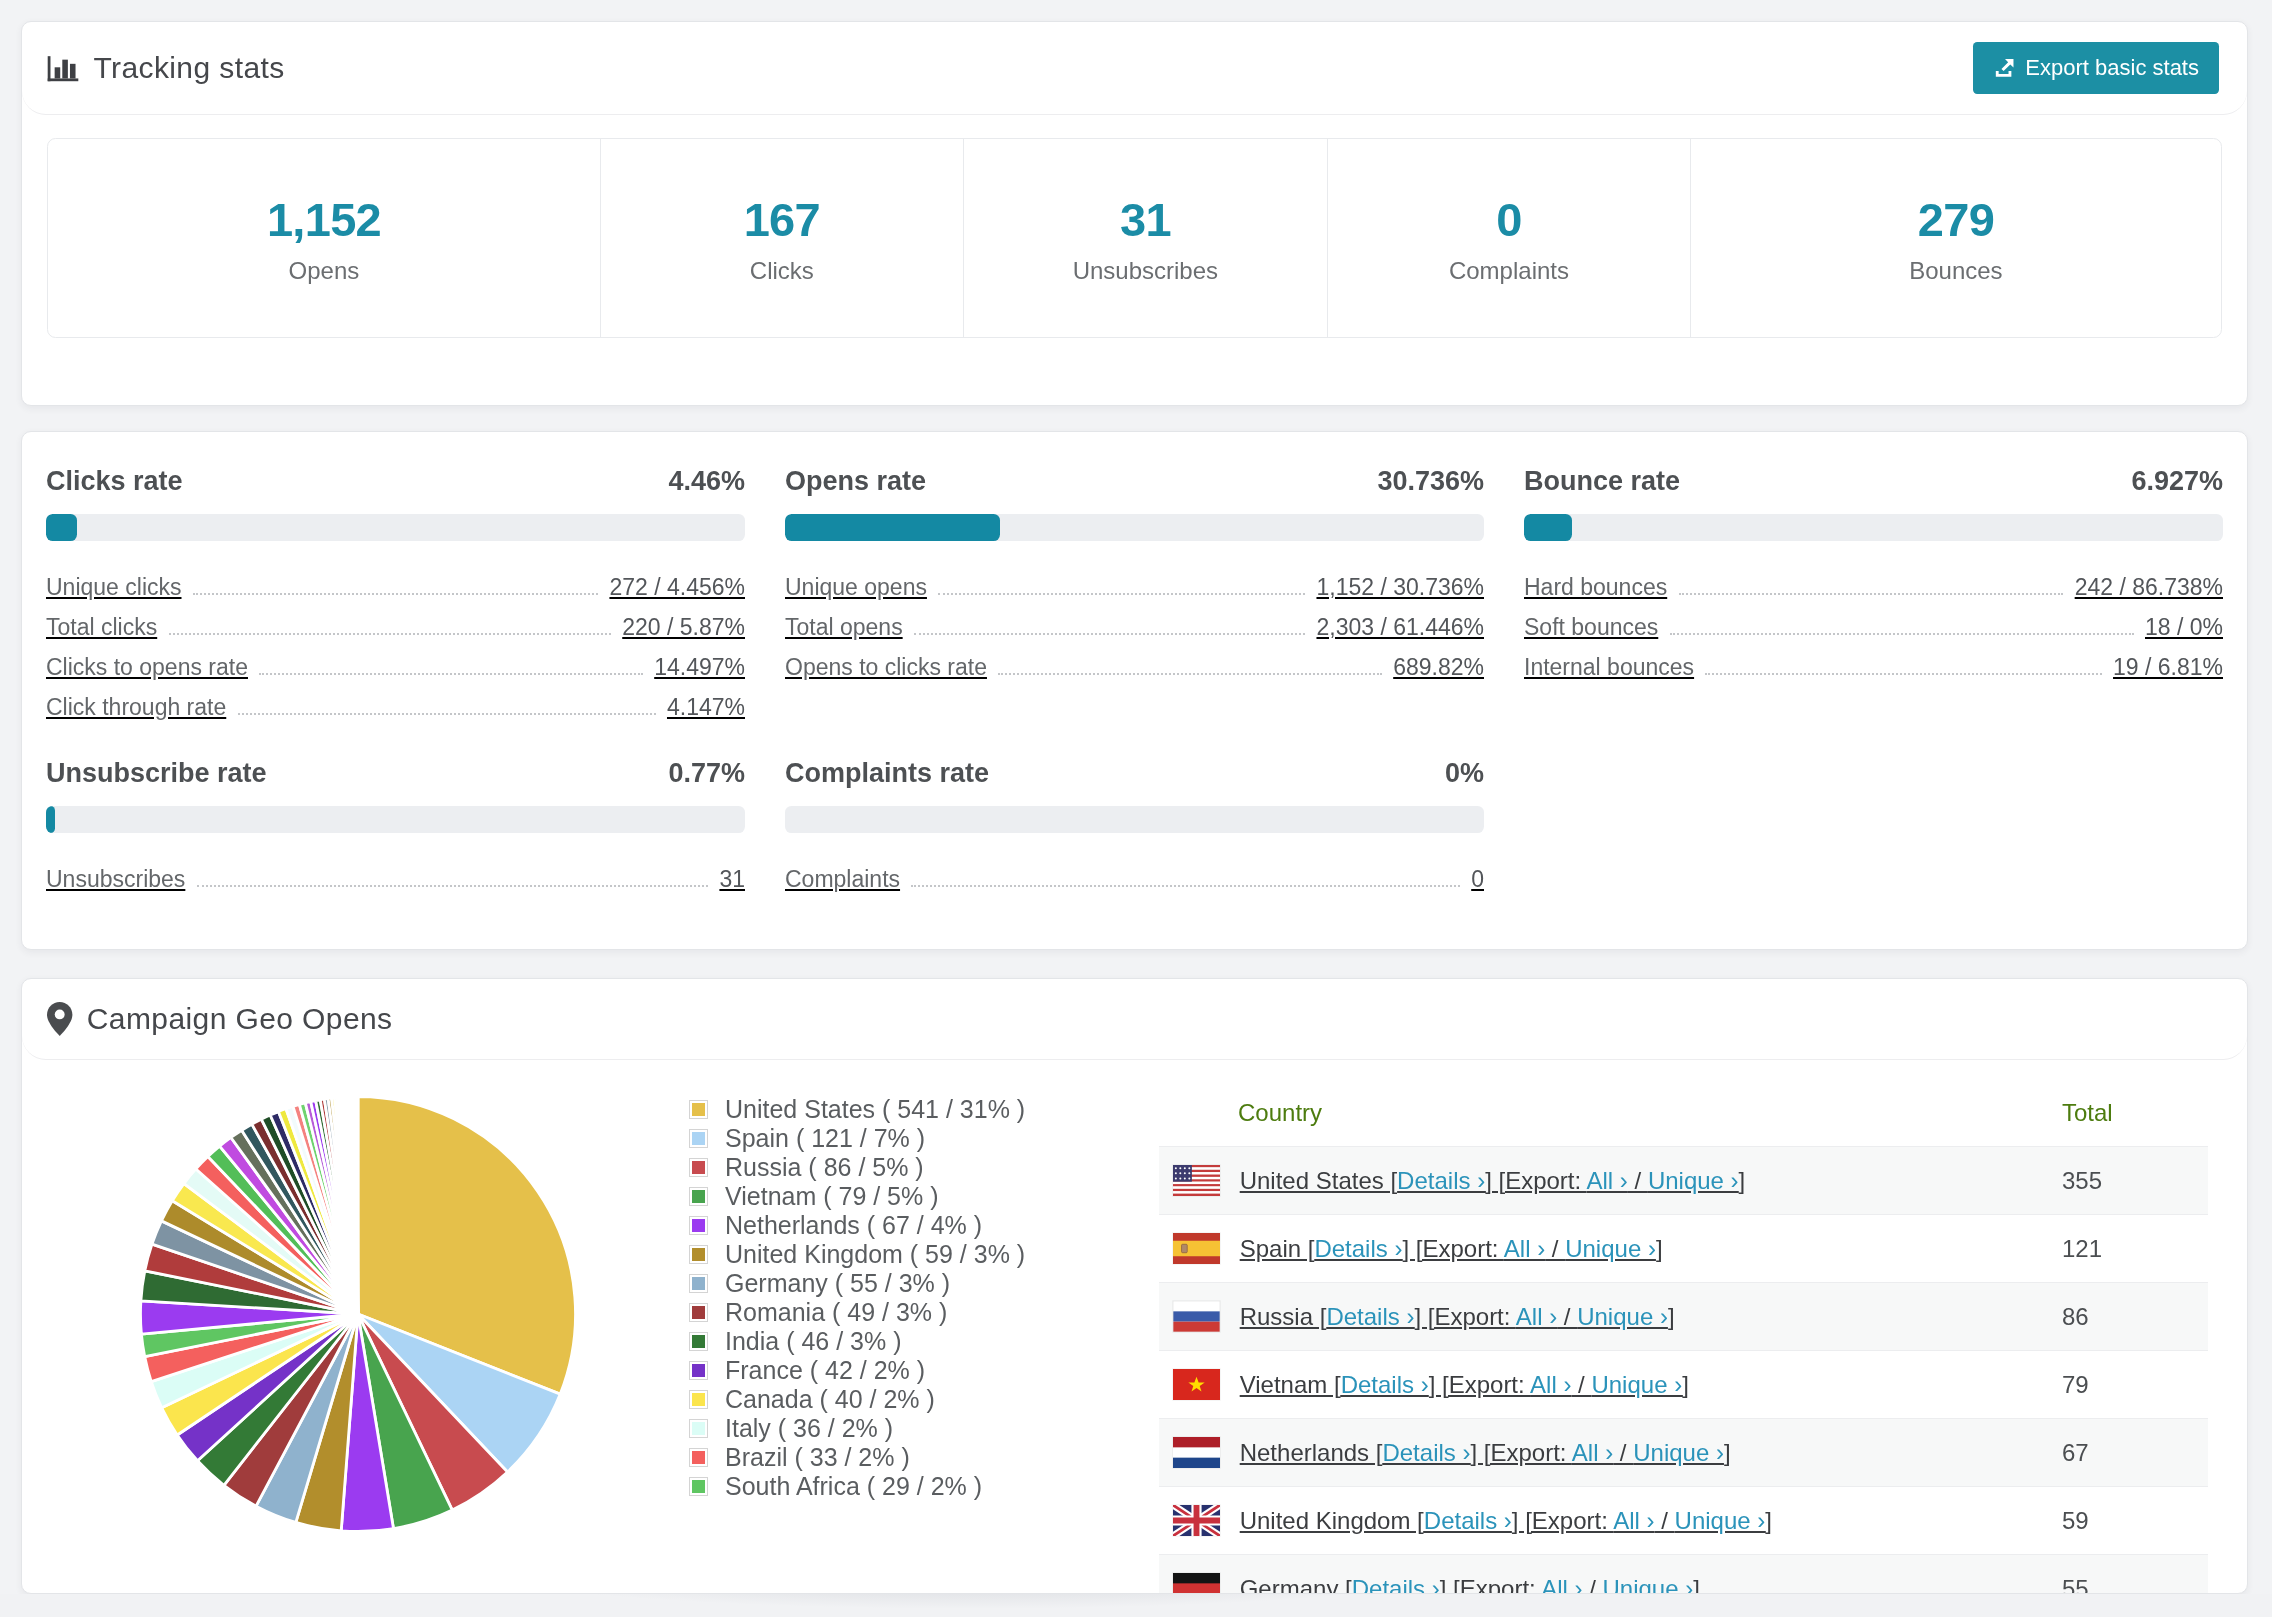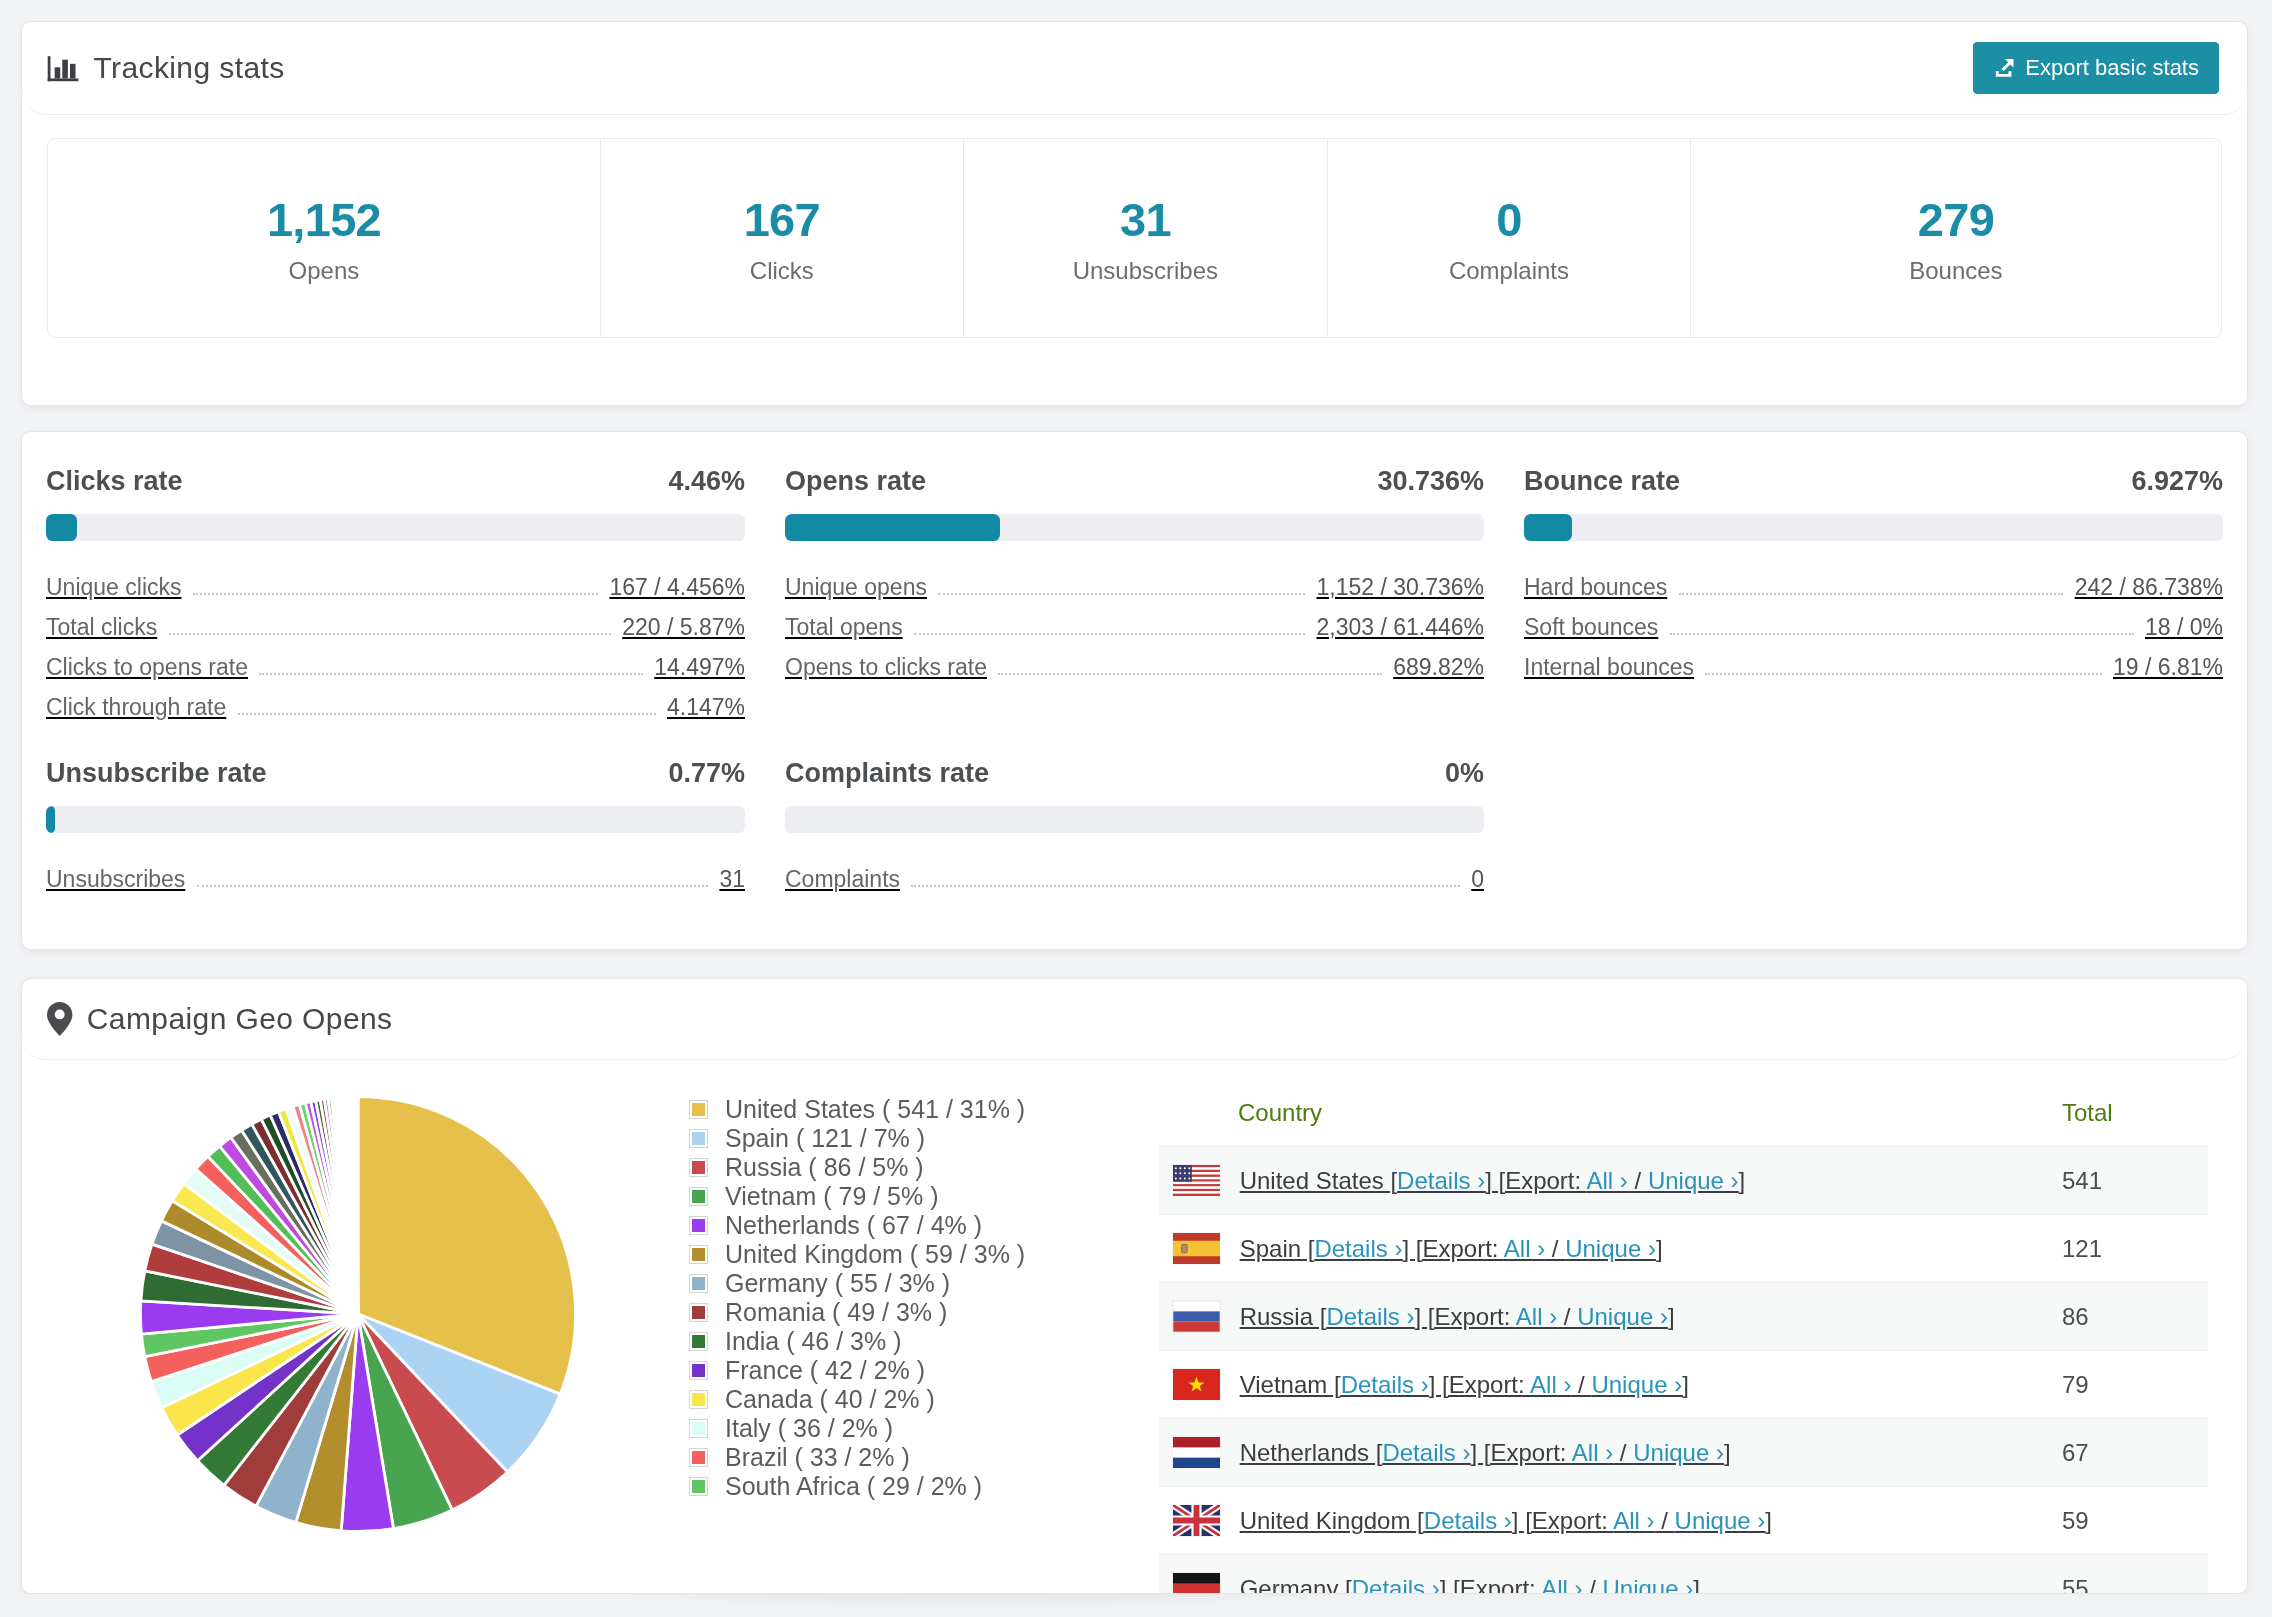--- a/index.html
+++ b/index.html
@@ -149,21 +149,21 @@
         <span class="rate-title">Clicks rate</span>
         <span class="rate-percent">4.46%</span>
       </div>
       <div class="bar">
           <div class="bar-fill" style="width: 4.46%; min-width: 8.5px;"></div>
         </div>
       <div class="rate-rows">
           <div class="metric-row">
             <span class="metric-label">Unique clicks</span>
             <div class="metric-leader"></div>
-            <span class="metric-value">167 / 4.456%</span>
+            <span class="metric-value">272 / 4.456%</span>
           </div>
           <div class="metric-row">
             <span class="metric-label">Total clicks</span>
             <div class="metric-leader"></div>
             <span class="metric-value">220 / 5.87%</span>
           </div>
           <div class="metric-row">
             <span class="metric-label">Clicks to opens rate</span>
             <div class="metric-leader"></div>
             <span class="metric-value">14.497%</span>
@@ -458,21 +458,21 @@
                     <circle cx="16.6" cy="11.8" r="1.4" fill="#fff"></circle>
                     <circle cx="22.9" cy="11.8" r="1.4" fill="#fff"></circle>
                     <circle cx="4" cy="19.1" r="1.4" fill="#fff"></circle>
                     <circle cx="10.3" cy="19.1" r="1.4" fill="#fff"></circle>
                     <circle cx="16.6" cy="19.1" r="1.4" fill="#fff"></circle>
                     <circle cx="22.9" cy="19.1" r="1.4" fill="#fff"></circle>
                   </svg>
                   <span class="country-text">United States [<a class="geo-link">Details ›</a>] [Export: <a class="geo-link">All ›</a> / <a class="geo-link">Unique ›</a>]</span>
                 </div>
               </td>
-              <td class="cell-total">541</td>
+              <td class="cell-total">355</td>
             </tr>
             <tr>
               <td>
                 <div class="country-cell">
                   <svg class="flag" viewBox="0 0 66 44" preserveAspectRatio="none">
                     <rect width="66" height="44" fill="#F6C234"></rect>
        <rect width="66" height="11" fill="#C0392B"></rect>
        <rect y="33" width="66" height="11" fill="#C0392B"></rect>
        <rect x="12" y="16" width="8" height="12" rx="1.5" fill="#B08968" stroke="#8A5A3C" stroke-width="1"></rect>
                   </svg>

